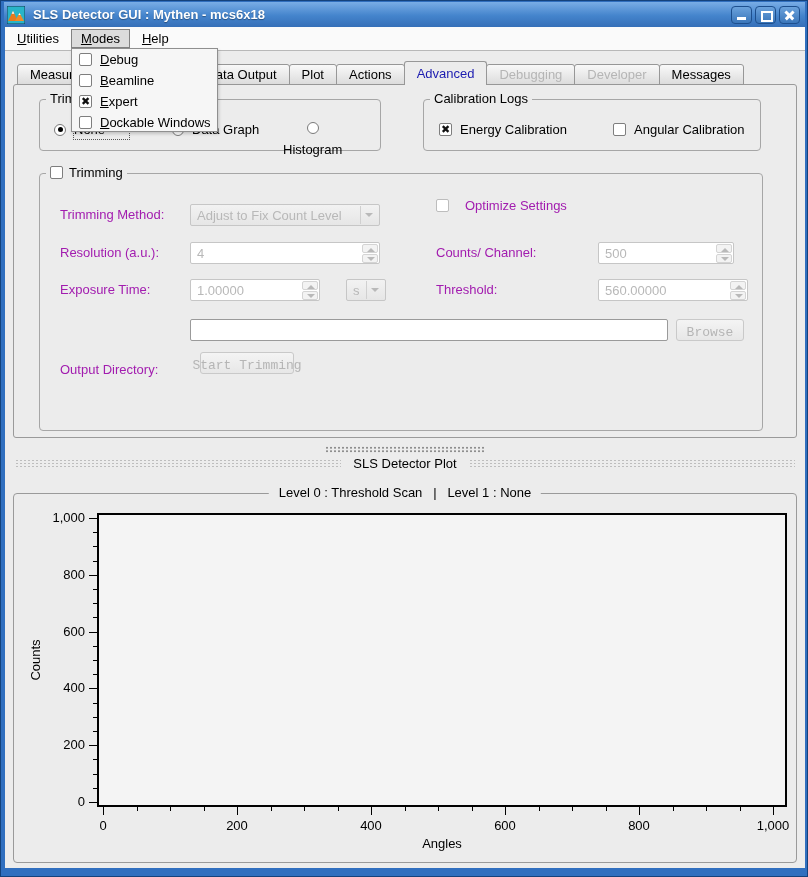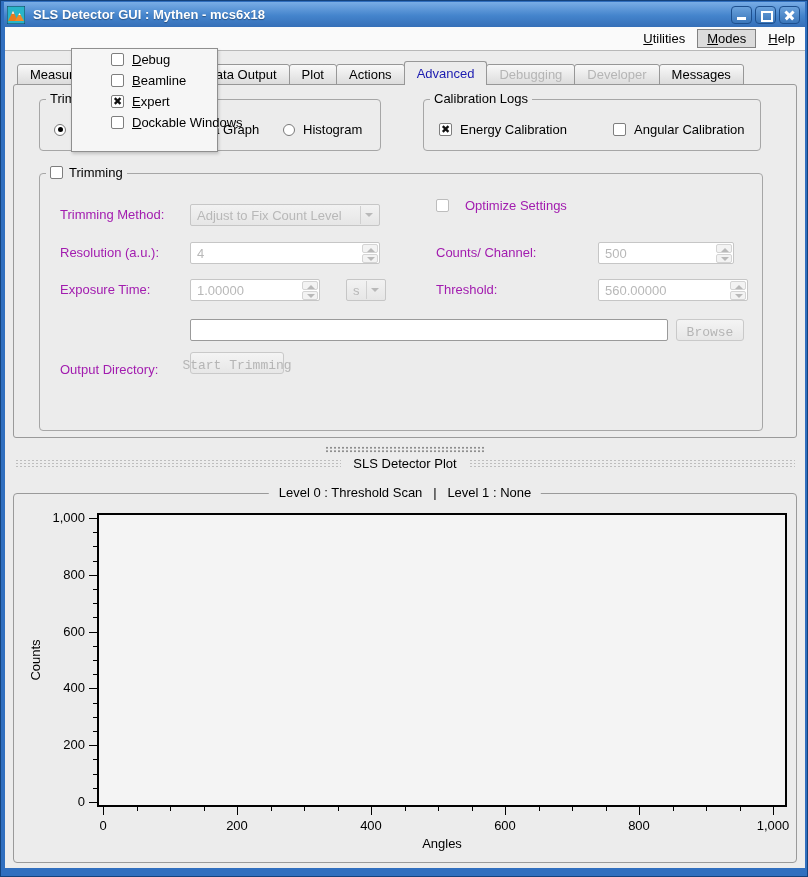--- a/index.html
+++ b/index.html
@@ -15,21 +15,21 @@
   .winbtn:last-child{margin-right:5px;}
   .winbtn span{position:absolute;inset:0;}
   .glyph-min::after{content:"";position:absolute;left:5px;bottom:3px;width:9px;height:2.5px;background:#fff;}
   .glyph-max::after{content:"";position:absolute;left:5px;top:4px;width:8px;height:7px;border:2px solid #fff;}
   .glyph-close::before,.glyph-close::after{content:"";position:absolute;left:4px;top:7.5px;width:11px;height:2.5px;background:#fff;}
   .glyph-close::before{transform:rotate(45deg);} .glyph-close::after{transform:rotate(-45deg);}
   
   .winbody{position:absolute;left:4px;top:26px;width:800px;height:841px;background:#ececec;overflow:hidden;}
   
   .menubar{position:absolute;left:0;top:0;width:800px;height:24px;background:#fafafa;
-    border-bottom:1px solid #b8b8b8;display:flex;align-items:center;box-sizing:border-box;justify-content:flex-end;}
+    border-bottom:1px solid #b8b8b8;display:flex;align-items:center;box-sizing:border-box;}
   .mitem{padding:2px 10px;margin-left:2px;white-space:nowrap;}
   .mitem.open{background:#dcdcdc;border:1px solid #828282;padding:1px 9px;}
   .mitem u{text-decoration:underline;}
   
   .tabbar{position:absolute;left:12px;top:34px;height:24px;display:flex;align-items:flex-end;z-index:3;}
   .tab{box-sizing:border-box;height:21px;padding:2px 12px 0;border:1px solid #979797;border-radius:3px 3px 0 0;
     background:linear-gradient(#f9f9f9,#dcdcdc);margin-right:-1px;white-space:nowrap;}
   .tab.selected{height:24px;padding-top:4px;background:#ececec;border-bottom:none;color:#1b1bb0;z-index:4;position:relative;}
   .tab.disabled{color:#b5b5b5;margin-top:40px;}
   .tabpane{position:absolute;left:8px;top:57px;width:784px;height:354px;border:1px solid #9a9a9a;border-radius:3px;box-sizing:border-box;z-index:1;}
@@ -51,22 +51,22 @@
   .spinbtns .up,.spinbtns .dn{position:absolute;left:0;width:16px;height:9px;box-sizing:border-box;border:1px solid #d4d4d4;background:#f3f3f3;border-radius:2px;}
   .spinbtns .up{top:0;} .spinbtns .dn{top:9.5px;}
   .tri-up{position:absolute;left:4px;top:2.5px;width:0;height:0;border-left:4px solid transparent;border-right:4px solid transparent;border-bottom:4px solid #b9b9b9;}
   .tri-dn{position:absolute;left:4px;top:2.5px;width:0;height:0;border-left:4px solid transparent;border-right:4px solid transparent;border-top:4px solid #b9b9b9;}
   .combo{background:linear-gradient(#f2f2f2,#e6e6e6);}
   .combo .arrowbox{position:absolute;right:1px;top:1px;width:17px;height:18px;border-left:1px solid #d0d0d0;}
   .combo .arrowbox .tri-dn{left:4px;top:7px;}
   .btn{position:absolute;box-sizing:border-box;height:22px;border:1px solid #c9c9c9;border-radius:3px;background:linear-gradient(#f4f4f4,#e7e7e7);
     color:#b5b5b5;display:flex;align-items:flex-end;justify-content:center;white-space:nowrap;font-family:Liberation Mono, monospace;}
   
-  .menupopup{position:absolute;left:66px;top:21px;width:147px;height:104px;background:#f6f6f6;border:1px solid #8f8f8f;
-    box-sizing:border-box;z-index:50;box-shadow:1px 2px 3px rgba(0,0,0,.18);padding-left:32px;}
+  .menupopup{position:absolute;left:66px;top:21px;width:147px;height:84px;background:#f6f6f6;border:1px solid #8f8f8f;
+    box-sizing:border-box;z-index:50;box-shadow:1px 2px 3px rgba(0,0,0,.18);}
   .menuitem{height:21px;display:flex;align-items:center;padding-left:7px;gap:8px;white-space:nowrap;}
   .menuitem u{text-decoration:underline;}
   .focusrect{position:absolute;left:68px;top:104px;width:57px;height:9px;border:1px dotted #555;box-sizing:border-box;z-index:5;}
   
   .splitter{position:absolute;left:320px;top:419px;width:160px;height:7px;
     background-image:radial-gradient(#8f8f8f 1px,transparent 1.3px);background-size:4px 3.5px;}
   .docktitle{position:absolute;left:6px;top:427px;width:788px;height:18px;display:flex;align-items:center;}
   .hatch{flex:1;height:8px;background-image:radial-gradient(#bdbdbd 1px,transparent 1.2px);background-size:4px 3px;margin:0 4px;}
   .docktext{padding:0 8px;white-space:nowrap;}
   
@@ -131,21 +131,21 @@
         </div>
       <div id="trimplot-opts">
           <div class="opt" style="left: 14px; top: 22px;">
             <span class="radio sel"></span>
             <span>None</span>
           </div>
           <div class="opt" style="left: 132px; top: 22px;">
             <span class="radio"></span>
             <span>Data Graph</span>
           </div>
-          <div class="opt" style="left: 243px; top: 22px;">
+          <div class="opt" style="left: 243px; top: 22px; flex-direction: column;">
             <span class="radio"></span>
             <span>Histogram</span>
           </div>
         </div>
     </div>
 
     <div class="gb" style="left:418px;top:72px;width:338px;height:52px;">
       <div class="legend">
           <span>Calibration Logs</span>
         </div>
@@ -234,21 +234,21 @@
             </span>
           </span>
       </div>
 
       <div class="dlabel" style="position:absolute;left:20px;top:148px;margin-top:40px;">Output Directory:</div>
       <input class="lineedit en" style="left: 150px; top: 145px; width: 478px;" value="">
       <div class="btn" style="left:636px;top:145px;width:68px;">
           <span>Browse</span>
         </div>
 
-      <div class="btn" style="left:150px;top:178px;width:94px;">
+      <div class="btn" style="left:160px;top:178px;width:94px;">
           <span>Start Trimming</span>
         </div>
     </div>
 
     <div class="splitter"></div>
     <div class="docktitle">
       <div class="hatch"></div>
       <div class="docktext">SLS Detector Plot</div>
       <div class="hatch"></div>
     </div>

